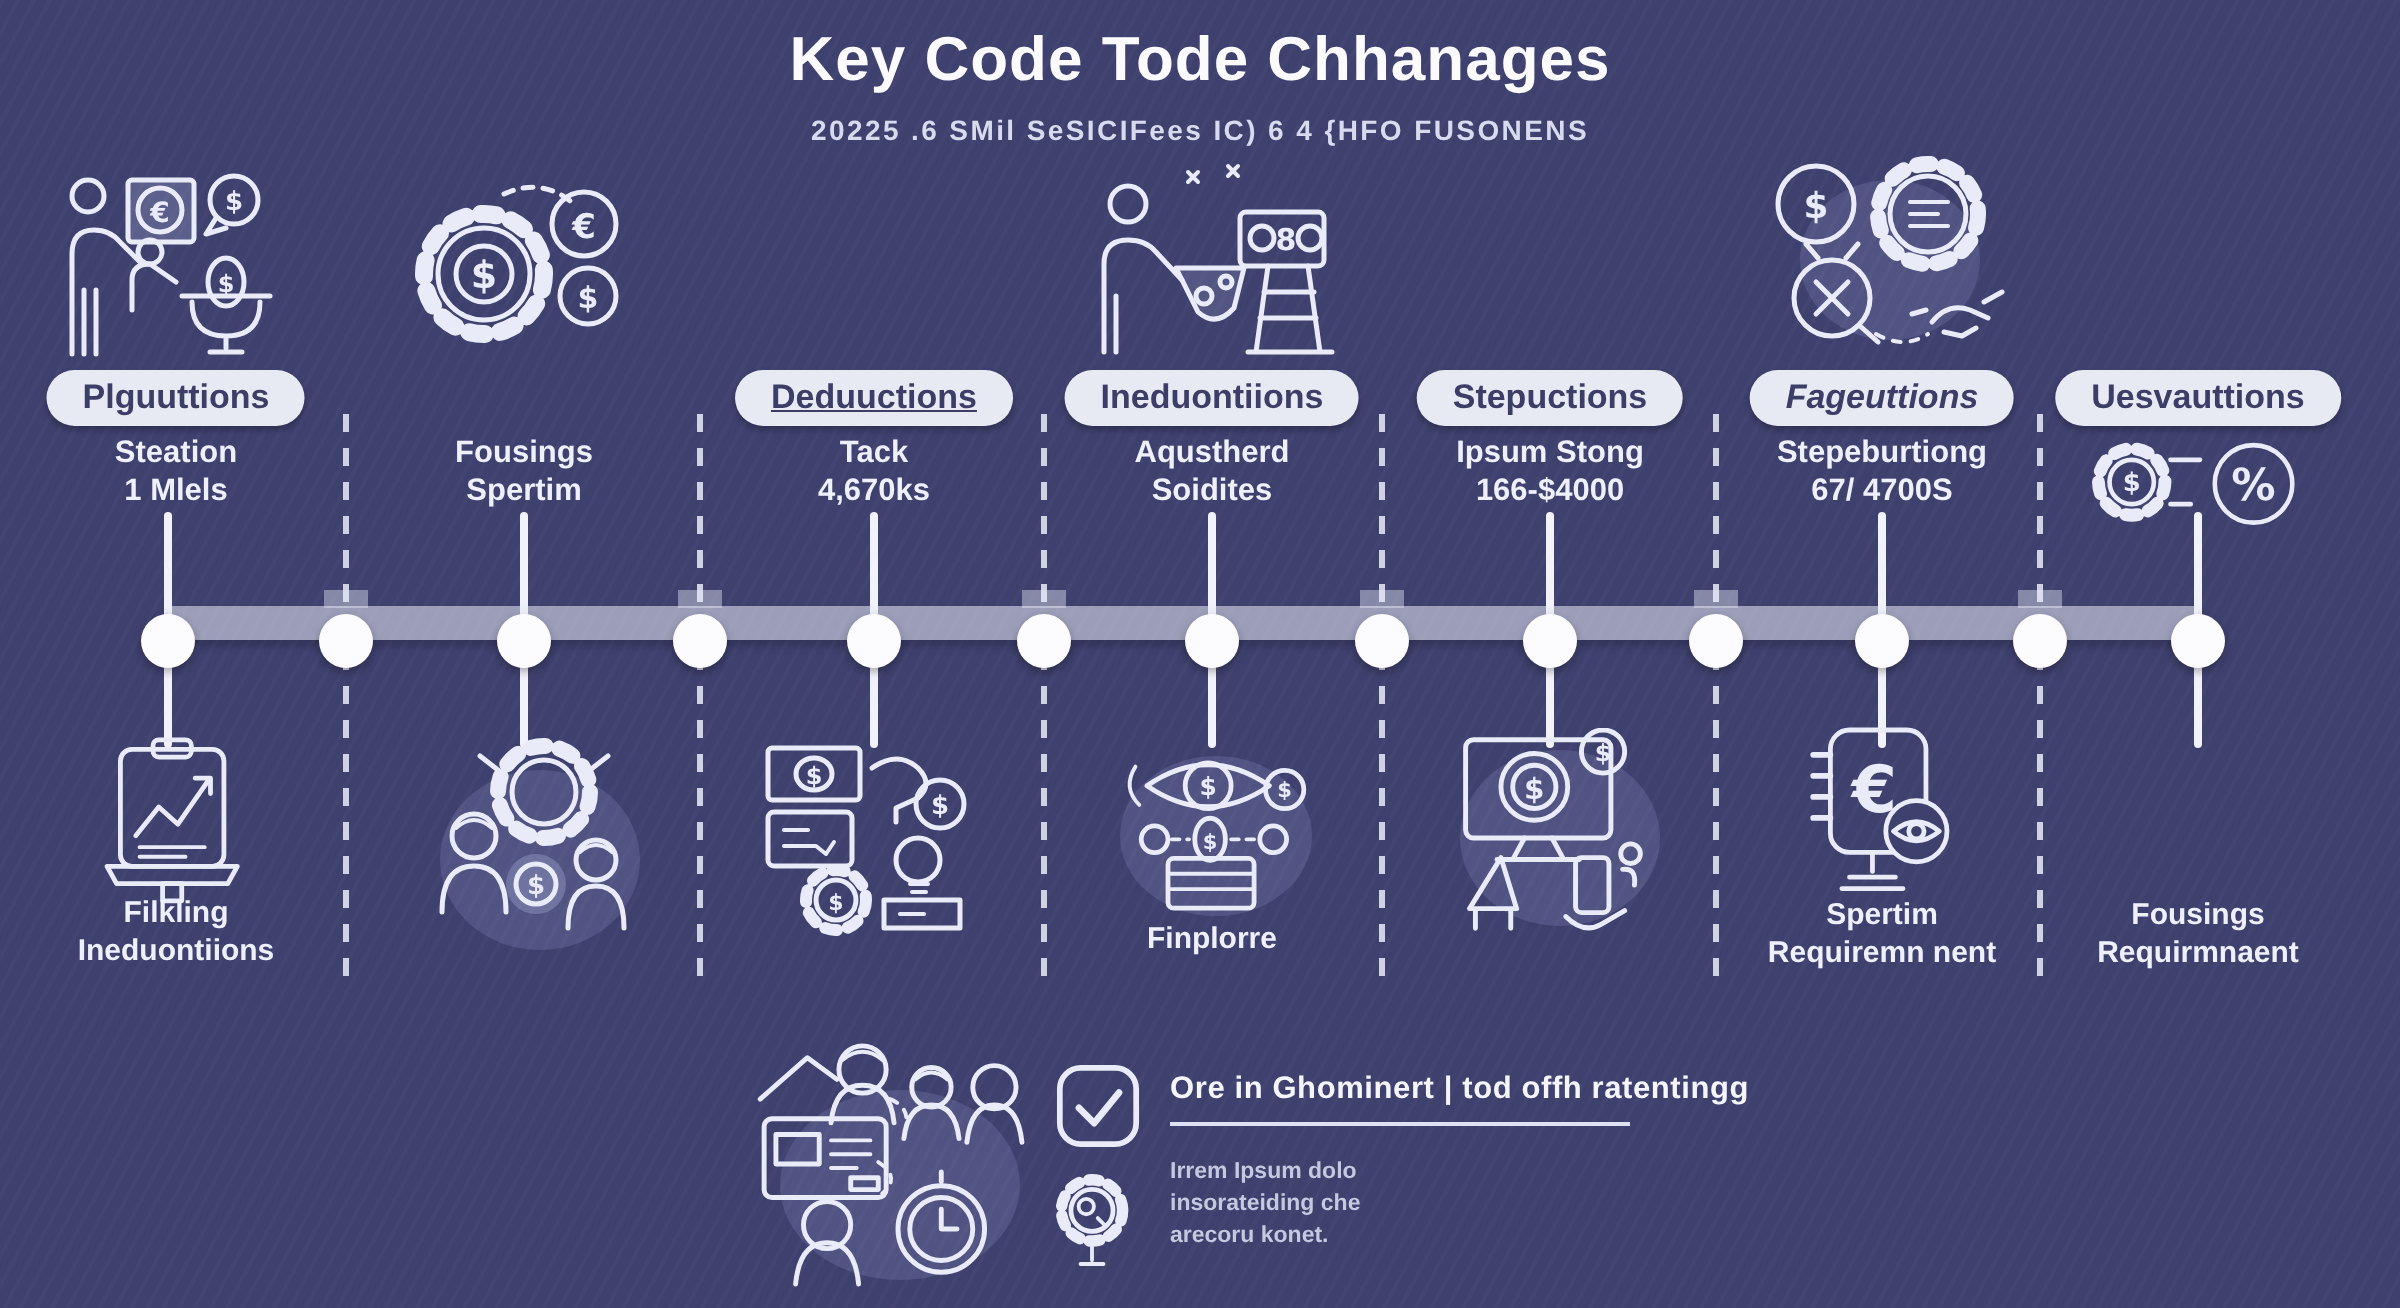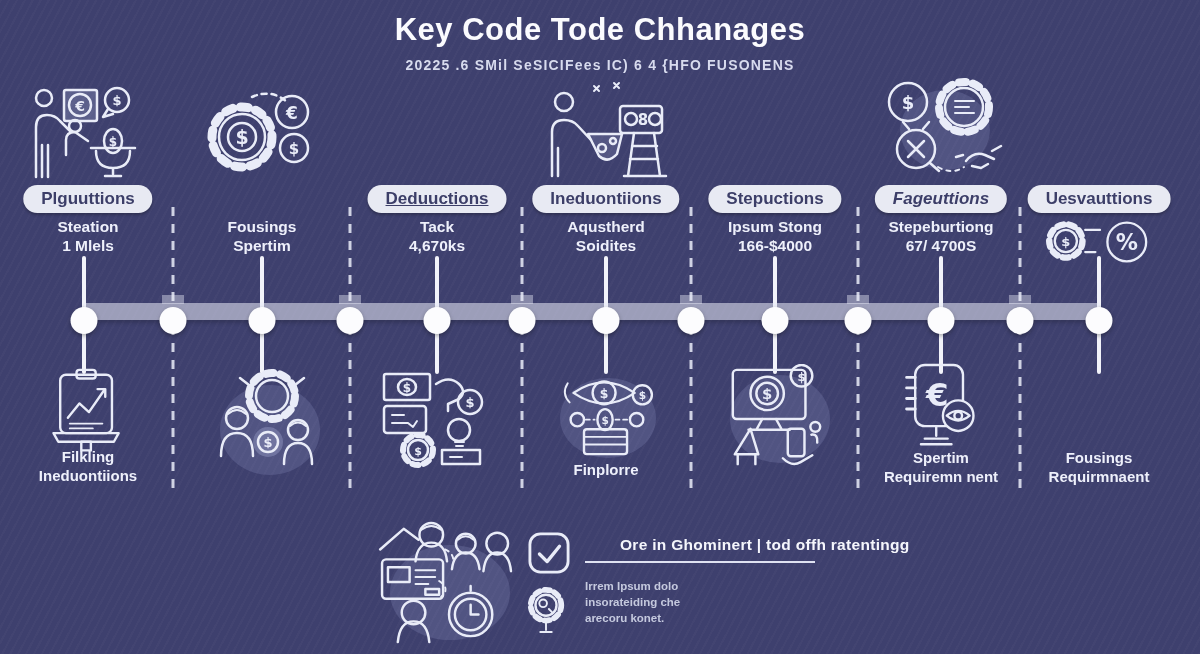--- a/index.html
+++ b/index.html
@@ -49,21 +49,21 @@
     width:4px;top:256px;height:118px;transform:translateX(-50%);
     background:#f2f3fa;border-radius:2px;
   }
   .dline{
     width:3px;top:207px;height:286px;transform:translateX(-50%);
     background:repeating-linear-gradient(to bottom,#e9ecf8 0 9px,rgba(0,0,0,0) 9px 17px);
     opacity:.85;
   }
   .blob{background:rgba(150,155,205,0.22);border-radius:50%;}
   .footer-head{
-    left:585px;top:536px;color:#f5f6fc;font-size:15.5px;font-weight:800;letter-spacing:.3px;white-space:nowrap;margin-left:35px;
+    left:585px;top:536px;color:#f5f6fc;font-size:15.5px;font-weight:800;letter-spacing:.3px;white-space:nowrap;
   }
   .footer-rule{left:585px;top:561px;width:230px;height:2px;background:#dfe2f2;}
   .fpara{
     top:578px;color:#c5c9de;font-size:11.5px;font-weight:600;line-height:16px;
   }
   g.ln{stroke:#e9ecf8;fill:none;stroke-width:2.5;stroke-linecap:round;stroke-linejoin:round;}
   text.tx{fill:#e9ecf8;stroke:none;font-weight:bold;font-family:"DejaVu Sans",sans-serif;text-anchor:middle;}
 </style>
 </head>
 <body>

